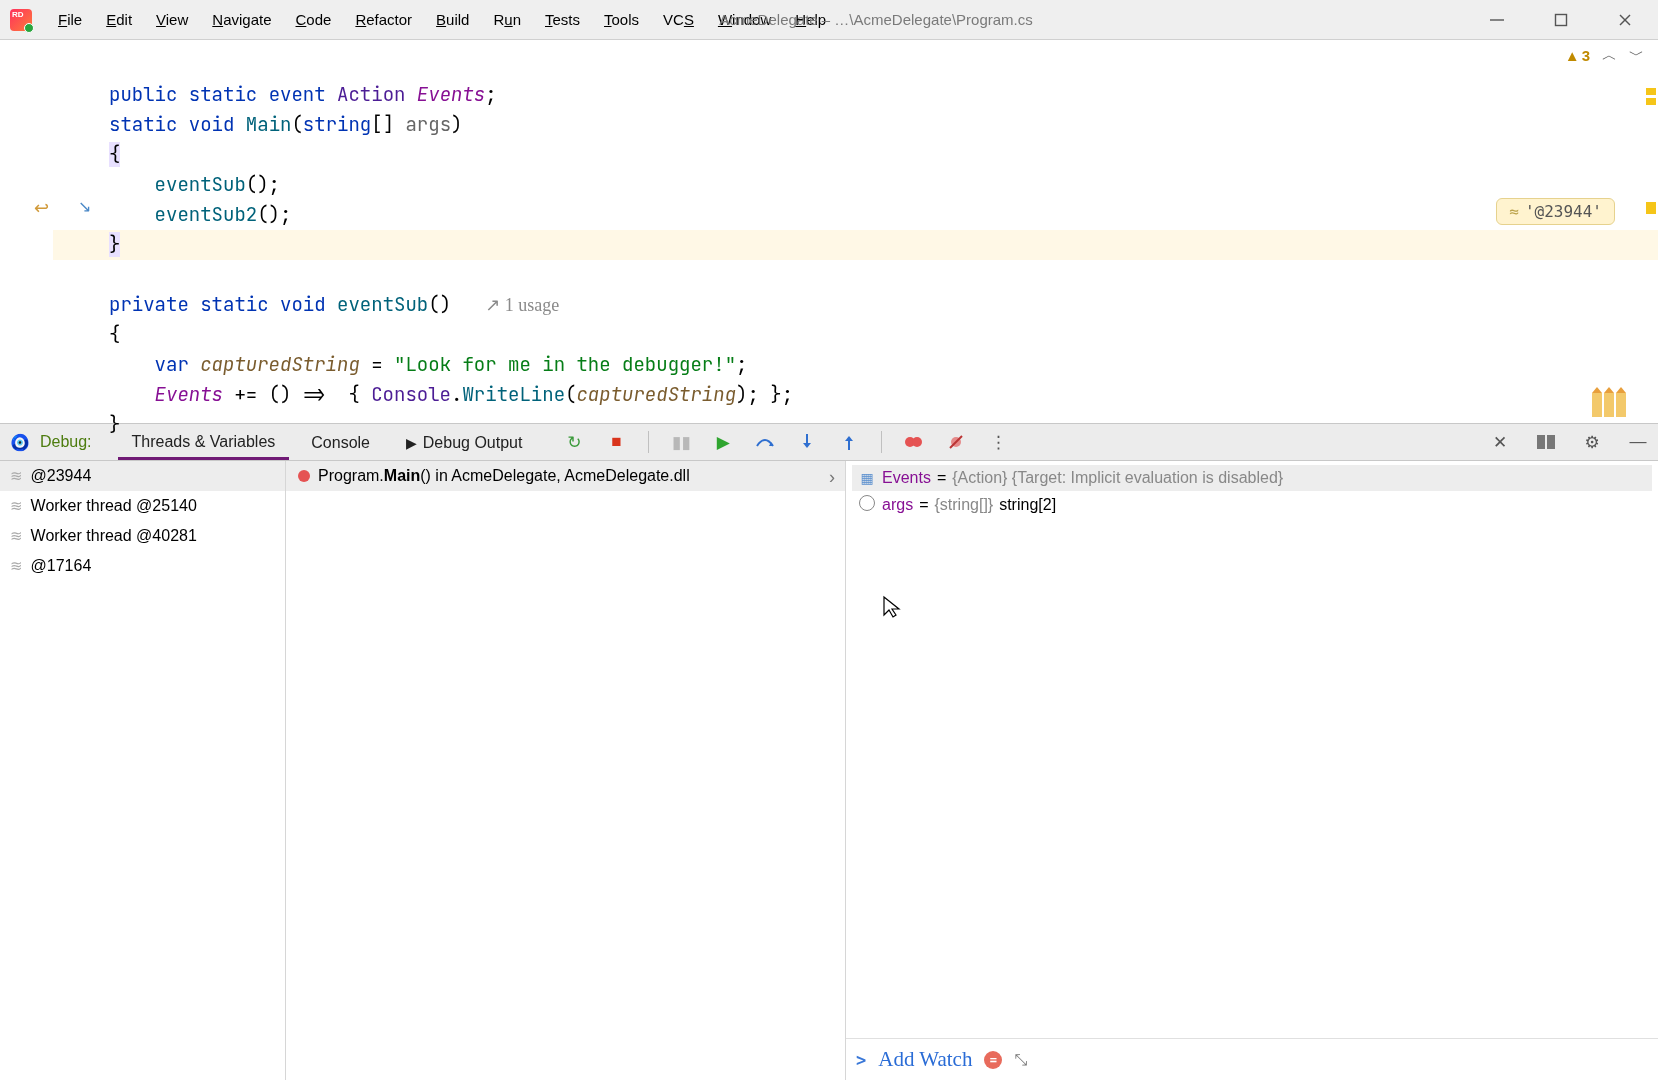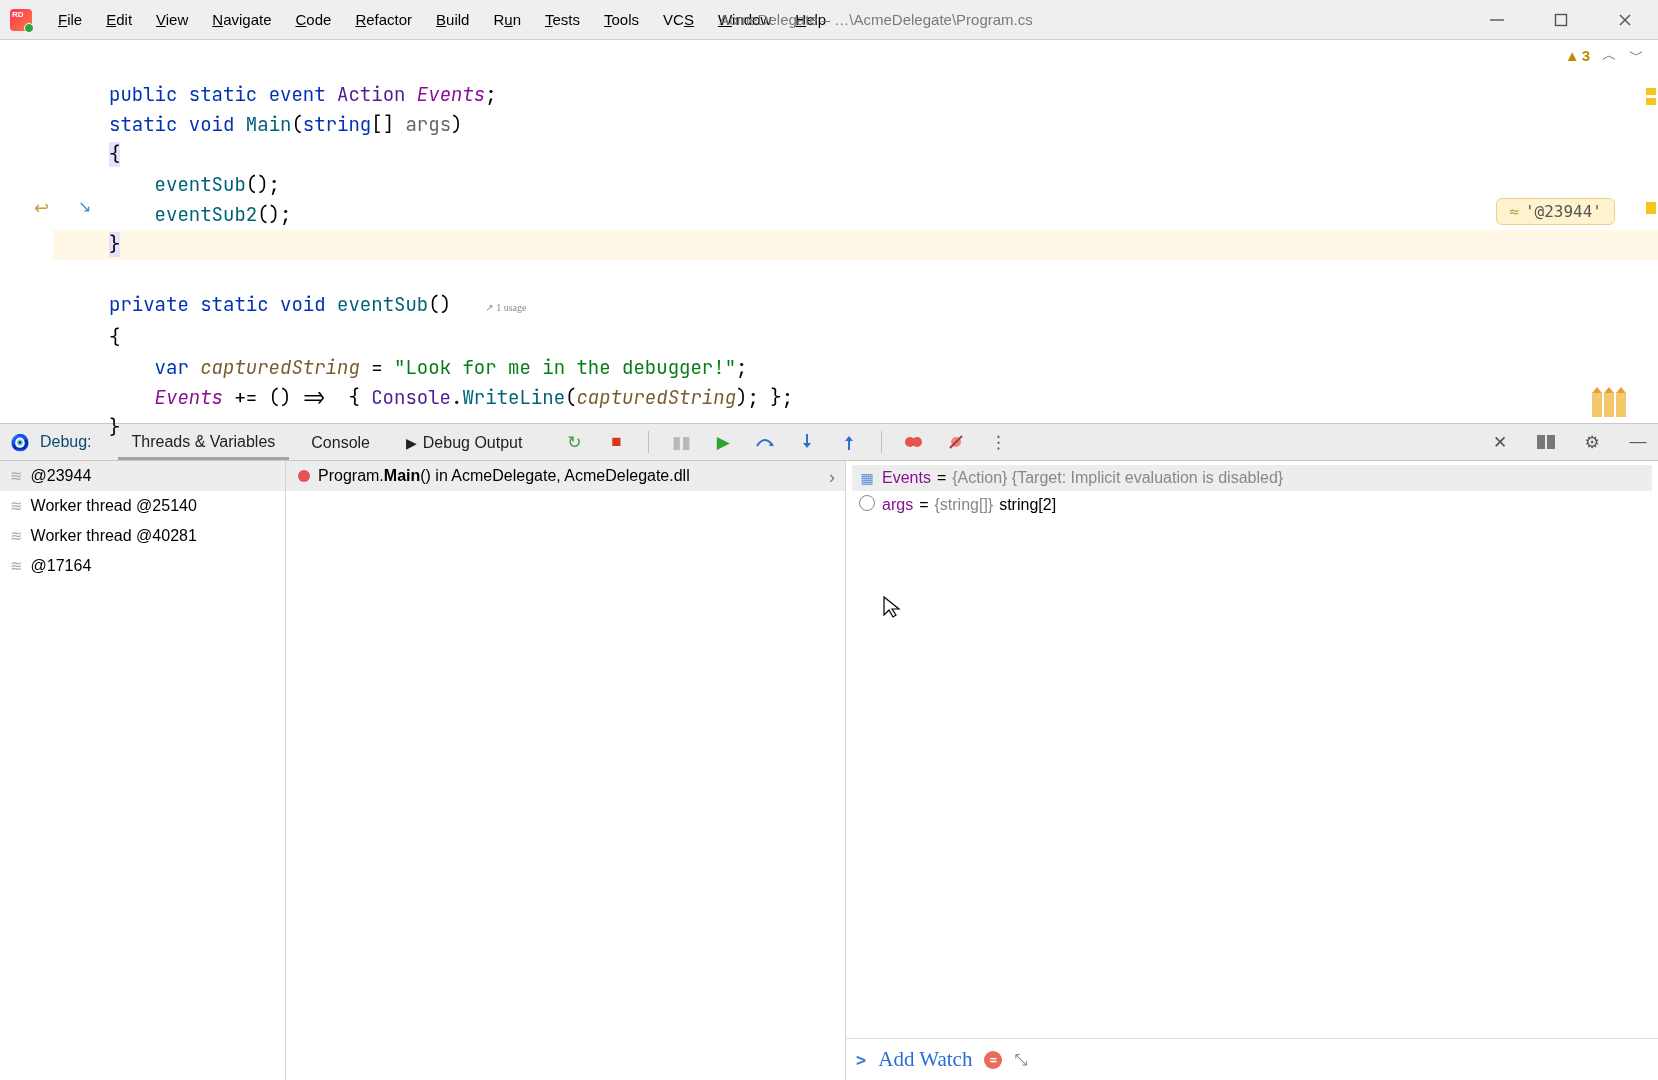--- a/index.html
+++ b/index.html
@@ -59,21 +59,21 @@
     flex: 1;
     position: relative;
   }
   .tok-kw   { color: #0033b3; }
   .tok-method{ color: #00627A; }
   .tok-fn   { color: #7a5c2e; font-style: italic; }
   .tok-event{ color: #871094; font-style: italic;}
   .tok-str  { color: #067d17; }
   .tok-param{ color: #666; }
   .tok-class{ color: #4c1d95; }
-  .usage    { color:#8a8a8a; font-size:10px; font-family: "Segoe UI"; }
+  .usage    { color:#8a8a8a; font-size:18px; font-family: "Segoe UI"; }
   .line-hl  { background:#fff8e6; display:inline-block; width: calc(100% + 56px); margin-left:-56px; padding-left:56px;}
   .brace-hl { background:#e8e0ff; }
   .editor-top-controls {
     position:absolute; top:6px; right:14px; display:flex; align-items:center; gap:12px;
     font-size:15px; color:#666;
   }
   .warn-badge { color:#c08a00; display:flex; align-items:center; gap:2px; font-weight:600;}
   .editor-right-rail { position:absolute; right:2px; top:48px; width:8px; height:290px;}
   .rail-mark { position:absolute; right:0; width:10px; height:7px; background:#f5c518;}
   .inlay-badge {
@@ -84,23 +84,23 @@
   }
   .pencils { position:absolute; right:32px; bottom:6px; display:flex; gap:2px; }
   .pencil { width:10px; height:24px; background:#f3c96b; position:relative;}
   .pencil::before{content:'';position:absolute;top:-6px;left:0;border-left:5px solid transparent;border-right:5px solid transparent;border-bottom:6px solid #e89f3c;}
   
   .debug-header {
     height: 38px; background:#ececec; border-top:1px solid #c8c8c8; border-bottom:1px solid #c8c8c8;
     display:flex; align-items:center; padding: 0 10px; gap: 8px;
   }
   .dbg-icon { color:#2f8de4; font-size:16px; margin-right:2px;}
-  .dbg-title { font-size:16px; color:#0c4a6e; margin-right:18px;}
+  .dbg-title { font-size:16px; color:#4d7c0f; margin-right:18px;}
   .dbg-tab { padding:8px 14px 6px; font-size:16px; color:#222; cursor:default; height:100%; display:flex; align-items:center;}
-  .dbg-tab.active { border-bottom:3px solid #a3a3a3;}
+  .dbg-tab.active { border-bottom:3px solid #701a75;}
   .dbg-tab .tiny-icon { margin-right:6px; font-size:14px;}
   .dbg-toolbar { margin-left: 20px; display:flex; align-items:center; gap:22px; }
   .tb-btn { width:20px; height:20px; display:flex; align-items:center; justify-content:center; font-size:17px;}
   .tb-sep { width:1px; height:22px; background:#c0c0c0;}
   .dbg-right-controls { margin-left:auto; display:flex; gap:26px; align-items:center;}
   
   .debug-body {
     flex:1; display:flex; background:#fff; min-height:0;
   }
   .threads-pane { width:286px; border-right:1px solid #d6d6d6; background:#fff;}

